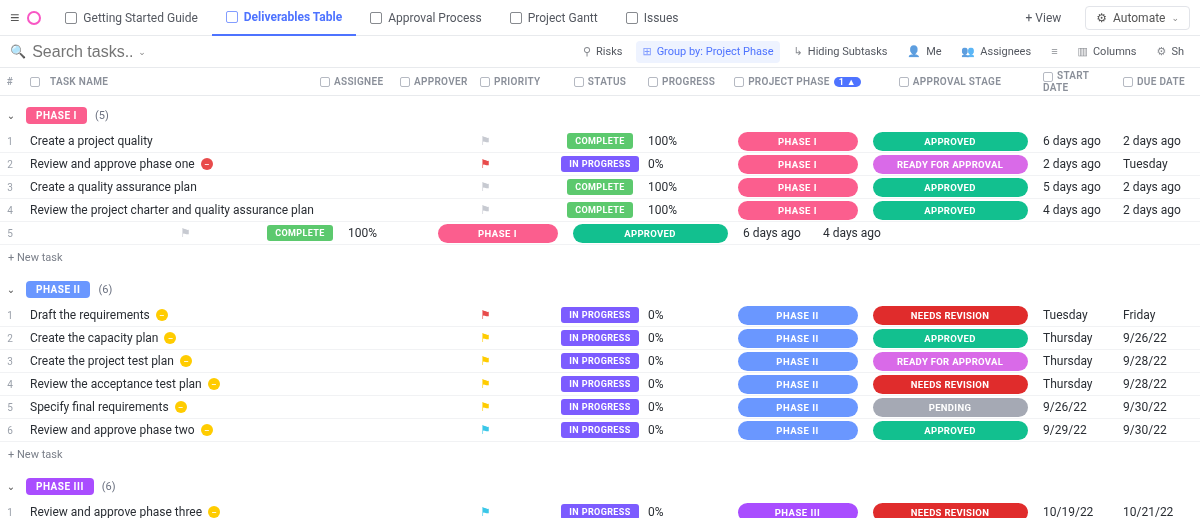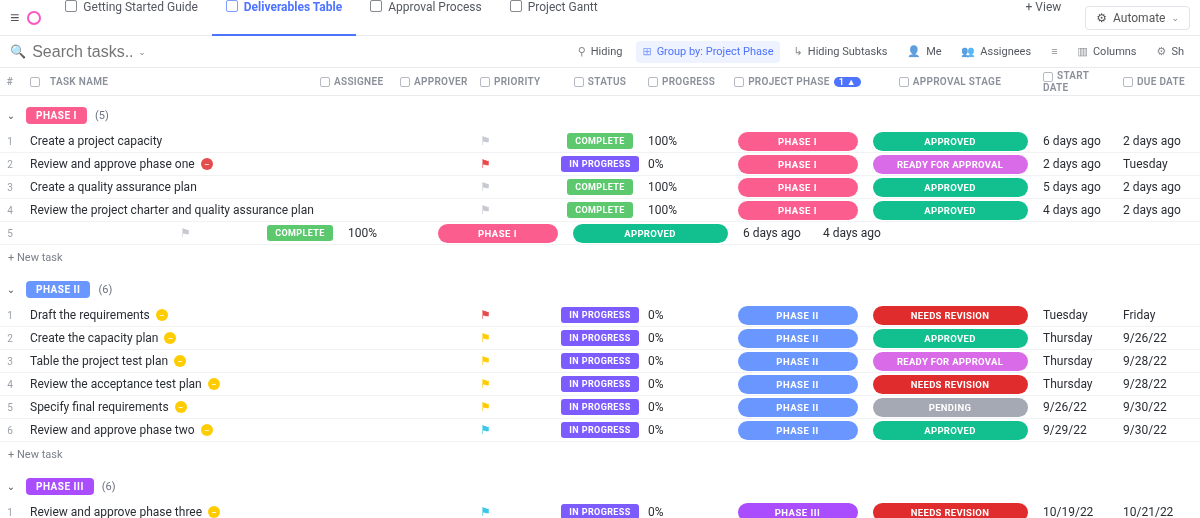--- a/index.html
+++ b/index.html
@@ -2,21 +2,21 @@
 <html><head>
 <meta charset="utf-8">
 <style>
 *{margin:0;padding:0;box-sizing:border-box}
 body{font-family:-apple-system,Segoe UI,Roboto,sans-serif;font-size:12px;color:#292d34;background:#fff;overflow-x:hidden}
 .topbar{display:flex;align-items:center;height:36px;padding:0 10px;border-bottom:1px solid #e8eaed}
 .hamburger{font-size:16px;color:#555;margin-right:8px}
 .logo-dot{width:14px;height:14px;border:2px solid #f857c4;border-radius:50%;margin-right:10px}
 .page-title{font-weight:700;font-size:14px;color:#2a2e34;white-space:nowrap;max-width:260px;overflow:hidden;text-overflow:ellipsis;margin-right:20px}
 .tabs{display:flex;flex:1}
-.tab{display:flex;padding:0 14px;height:36px;font-size:12px;color:#545860;cursor:pointer;gap:6px}
+.tab{display:flex;align-items:center;padding:0 14px;height:36px;font-size:12px;color:#545860;cursor:pointer;gap:6px}
 .tab.active{color:#4e73ff;border-bottom:2px solid #4e73ff;font-weight:700}
 .tab-icn{width:12px;height:12px;border:1.5px solid currentColor;opacity:.7;border-radius:2px}
 .automate{display:flex;align-items:center;gap:6px;border:1px solid #e2e4e9;border-radius:4px;padding:4px 10px;font-size:12px;color:#555;margin-left:10px}
 .chev{font-size:9px;color:#888}
 .toolbar{display:flex;align-items:center;height:32px;padding:0 10px;border-bottom:1px solid #e8eaed;gap:8px}
 .search-wrap{display:flex;align-items:center;gap:6px;color:#7a7f89}
 .search-ic{font-size:13px}
 .search-inp{border:none;outline:none;font-size:16px;width:100px;color:#555}
 .spacer{flex:1}
 .tb-item{display:flex;align-items:center;gap:5px;font-size:11px;color:#545860;padding:0 6px}
@@ -83,39 +83,43 @@
         <span>Deliverables Table</span>
       </div>
       <div class="tab">
         <span class="tab-icn"></span>
         <span>Approval Process</span>
       </div>
       <div class="tab">
         <span class="tab-icn"></span>
         <span>Project Gantt</span>
       </div>
+      <div class="tab">
+        <span class="tab-icn"></span>
+        <span>Issues</span>
+      </div>
     </div>
   <div class="tab">+ View</div>
   <div class="automate">
     <span>⚙</span>
     <span>Automate</span>
     <span class="chev">⌄</span>
   </div>
 </div>
 
 <div class="toolbar">
   <div class="search-wrap">
     <span class="search-ic">🔍</span>
     <input class="search-inp" placeholder="Search tasks..." style="">
     <span class="chev">⌄</span>
   </div>
   <div class="spacer"></div>
   <div class="tb-item">
       <span class="tb-ic">⚲</span>
-      <span>Hiding</span>
+      <span>Risks</span>
     </div>
   <div class="tb-item active">
       <span class="tb-ic">⊞</span>
       <span>Group by: Project Phase</span>
     </div>
   <div class="tb-item">
       <span class="tb-ic">↳</span>
       <span>Hiding Subtasks</span>
     </div>
   <div class="tb-item">
@@ -158,21 +162,21 @@
 
 <div id="groups">
     <div class="group-head">
       <span class="group-chev">⌄</span>
       <span class="group-pill pill-p1">PHASE I</span>
       <span class="group-count">(5)</span>
     </div>
     <div class="row">
       <div class="c-idx">1</div>
       <div class="c-name task-name">
-        <span>Create a project capacity</span> 
+        <span>Create a project quality</span> 
       </div>
       <div class="c-assn"></div>
       <div class="c-appr"></div>
       <div class="c-prio"><span class="flag fl-gray">⚑</span></div>
       <div class="c-stat"><span class="status-pill st-complete">COMPLETE</span></div>
       <div class="c-prog">100%</div>
       <div class="c-phase"><span class="phase-pill ph-1">PHASE I</span></div>
       <div class="c-appst"><span class="apprv-pill ap-approved">APPROVED</span></div>
       <div class="c-start">6 days ago</div>
       <div class="c-due">2 days ago</div>
@@ -269,21 +273,21 @@
       <div class="c-stat"><span class="status-pill st-progress">IN PROGRESS</span></div>
       <div class="c-prog">0%</div>
       <div class="c-phase"><span class="phase-pill ph-2">PHASE II</span></div>
       <div class="c-appst"><span class="apprv-pill ap-approved">APPROVED</span></div>
       <div class="c-start">Thursday</div>
       <div class="c-due">9/26/22</div>
     </div>
     <div class="row">
       <div class="c-idx">3</div>
       <div class="c-name task-name">
-        <span>Table the project test plan</span> 
+        <span>Create the project test plan</span> 
         <span class="blk-dot blk-yellow">–</span>
       </div>
       <div class="c-assn"></div>
       <div class="c-appr"></div>
       <div class="c-prio"><span class="flag fl-yellow">⚑</span></div>
       <div class="c-stat"><span class="status-pill st-progress">IN PROGRESS</span></div>
       <div class="c-prog">0%</div>
       <div class="c-phase"><span class="phase-pill ph-2">PHASE II</span></div>
       <div class="c-appst"><span class="apprv-pill ap-ready">READY FOR APPROVAL</span></div>
       <div class="c-start">Thursday</div>

